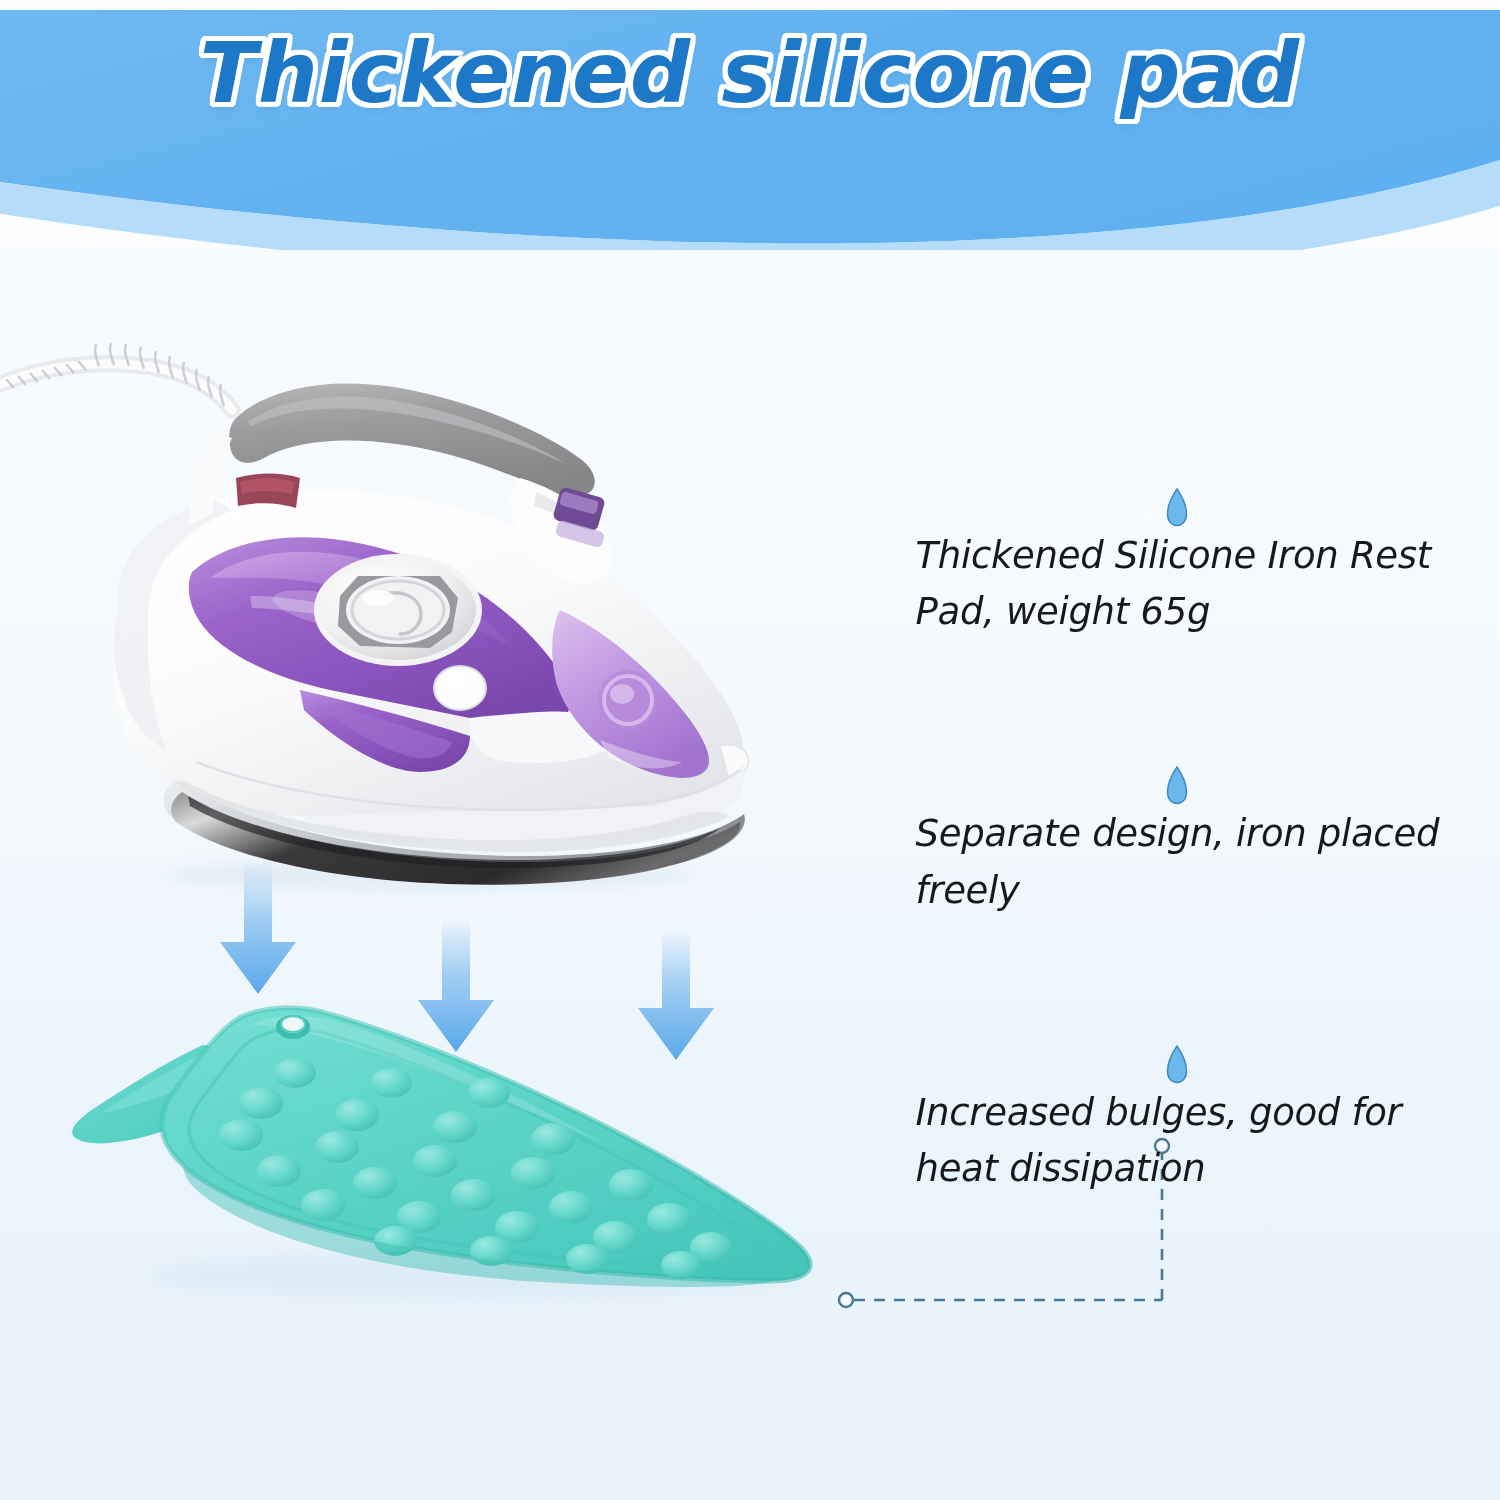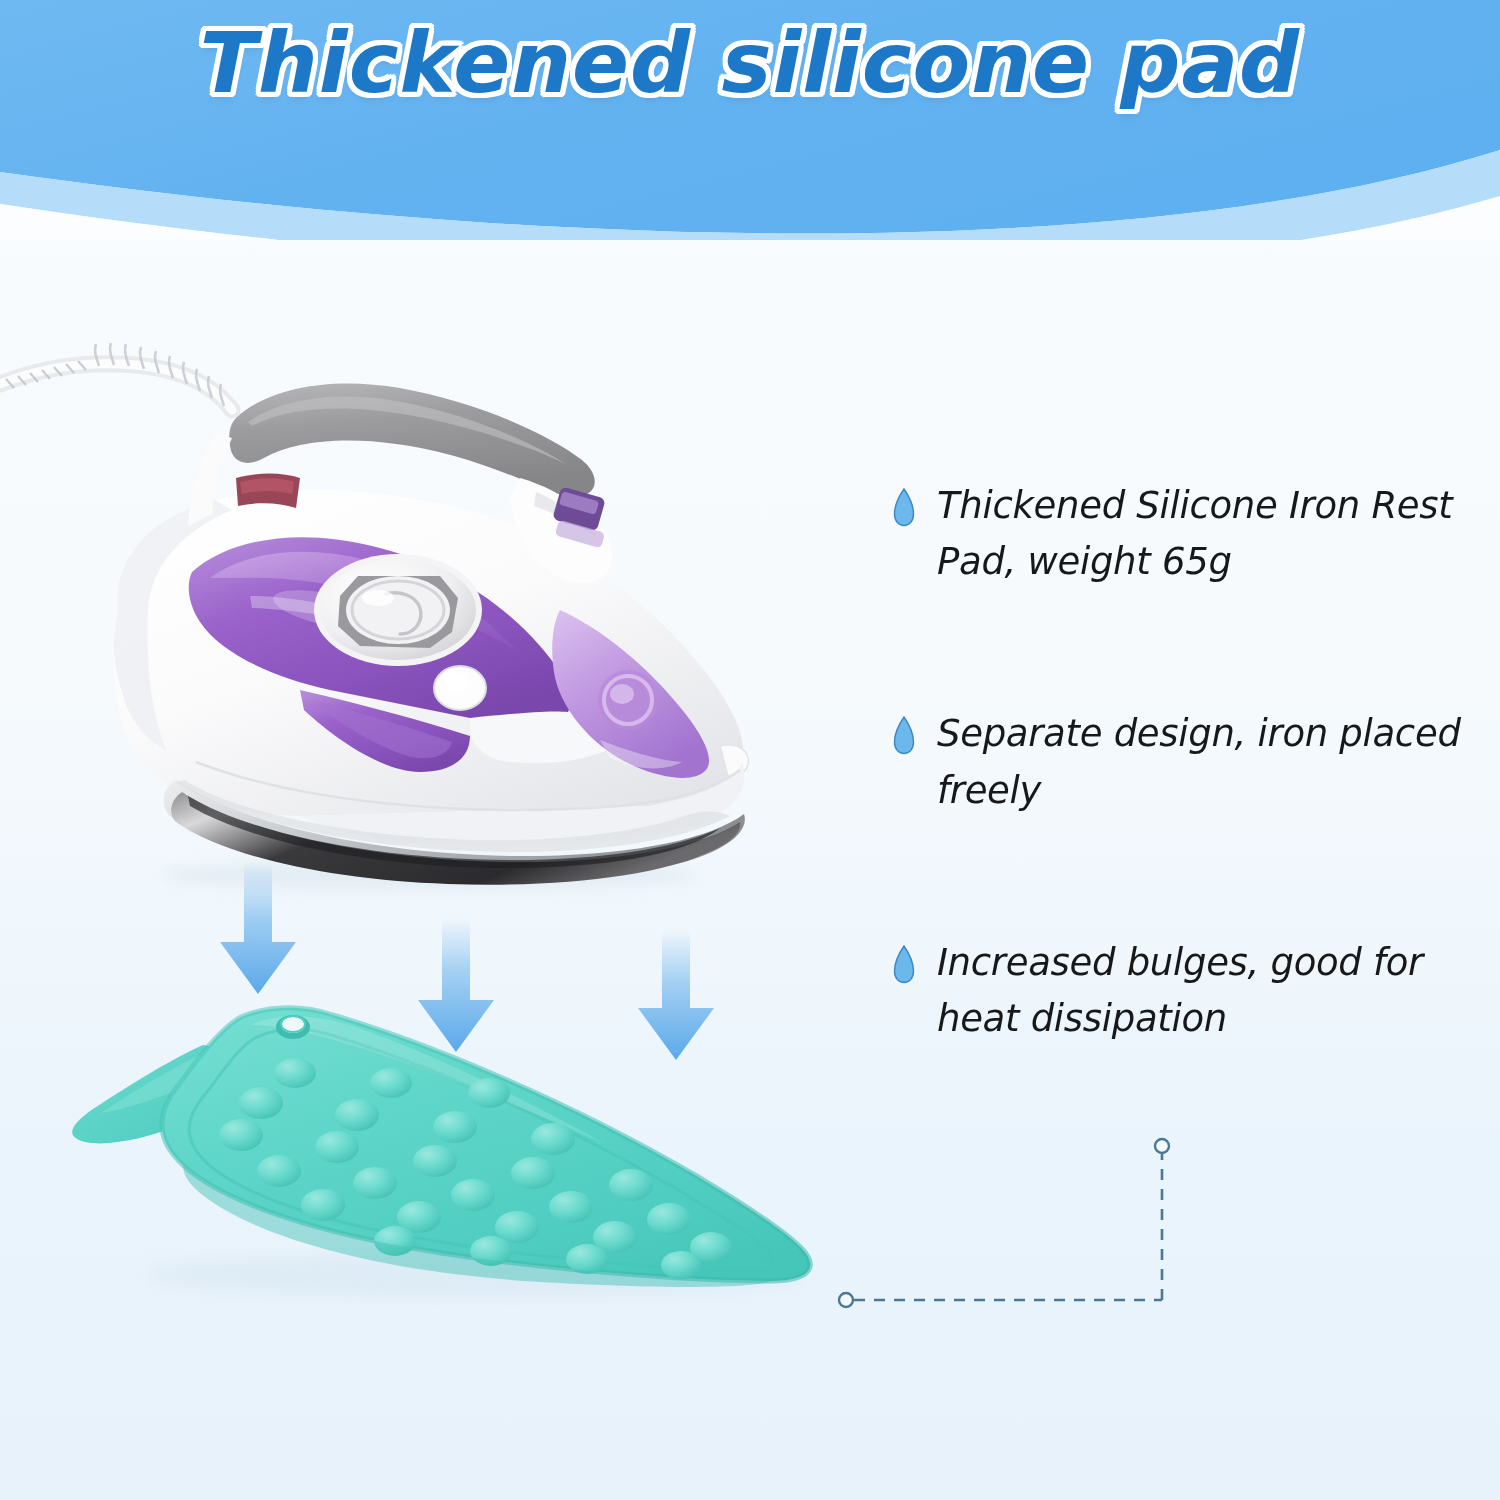--- a/index.html
+++ b/index.html
@@ -12,21 +12,21 @@
   }
   .page{
     position:relative;
     width:1500px;height:1500px;
     background:linear-gradient(180deg,#fafcfe 0%,#f6fafd 45%,#eaf4fc 78%,#e7f2fb 100%);
     overflow:hidden;
   }
 
   
   .header{
-    position:absolute;left:0;top:0;width:1500px;height:240px;overflow:hidden;
+    position:absolute;left:0;top:10px;width:1500px;height:240px;overflow:hidden;
   }
   .header-svg{position:absolute;left:0;top:0;}
   .title{
     position:absolute;left:0;top:14px;width:1500px;
     text-align:center;
     font-family:"DejaVu Sans", sans-serif;
     font-size:84px;
     font-weight:bold;
     font-style:italic;
     letter-spacing:1px;
@@ -46,22 +46,23 @@
   .iron-wrap{position:absolute;left:0px;top:70px;width:830px;height:620px;}
   .pad-wrap{position:absolute;left:55px;top:735px;width:830px;height:330px;}
   .arrows-wrap{position:absolute;left:180px;top:620px;width:560px;height:210px;}
   .leader-wrap{position:absolute;left:820px;top:880px;width:420px;height:210px;}
 
   
   .bullets{
     position:absolute;left:893px;top:478px;width:590px;
   }
   .bullet{
-    display:flex;align-items:flex-start;
+    display:flex;align-items:center;
     margin-bottom:116px;
+    flex-direction:column;
   }
   .bullet:last-child{margin-bottom:0;}
   .bullet-icon{
     flex:0 0 auto;
     width:22px;height:40px;margin-right:22px;margin-top:10px;
   }
   .bullet-text{
     font-family:"DejaVu Sans", sans-serif;
     font-style:italic;
     font-size:37px;

